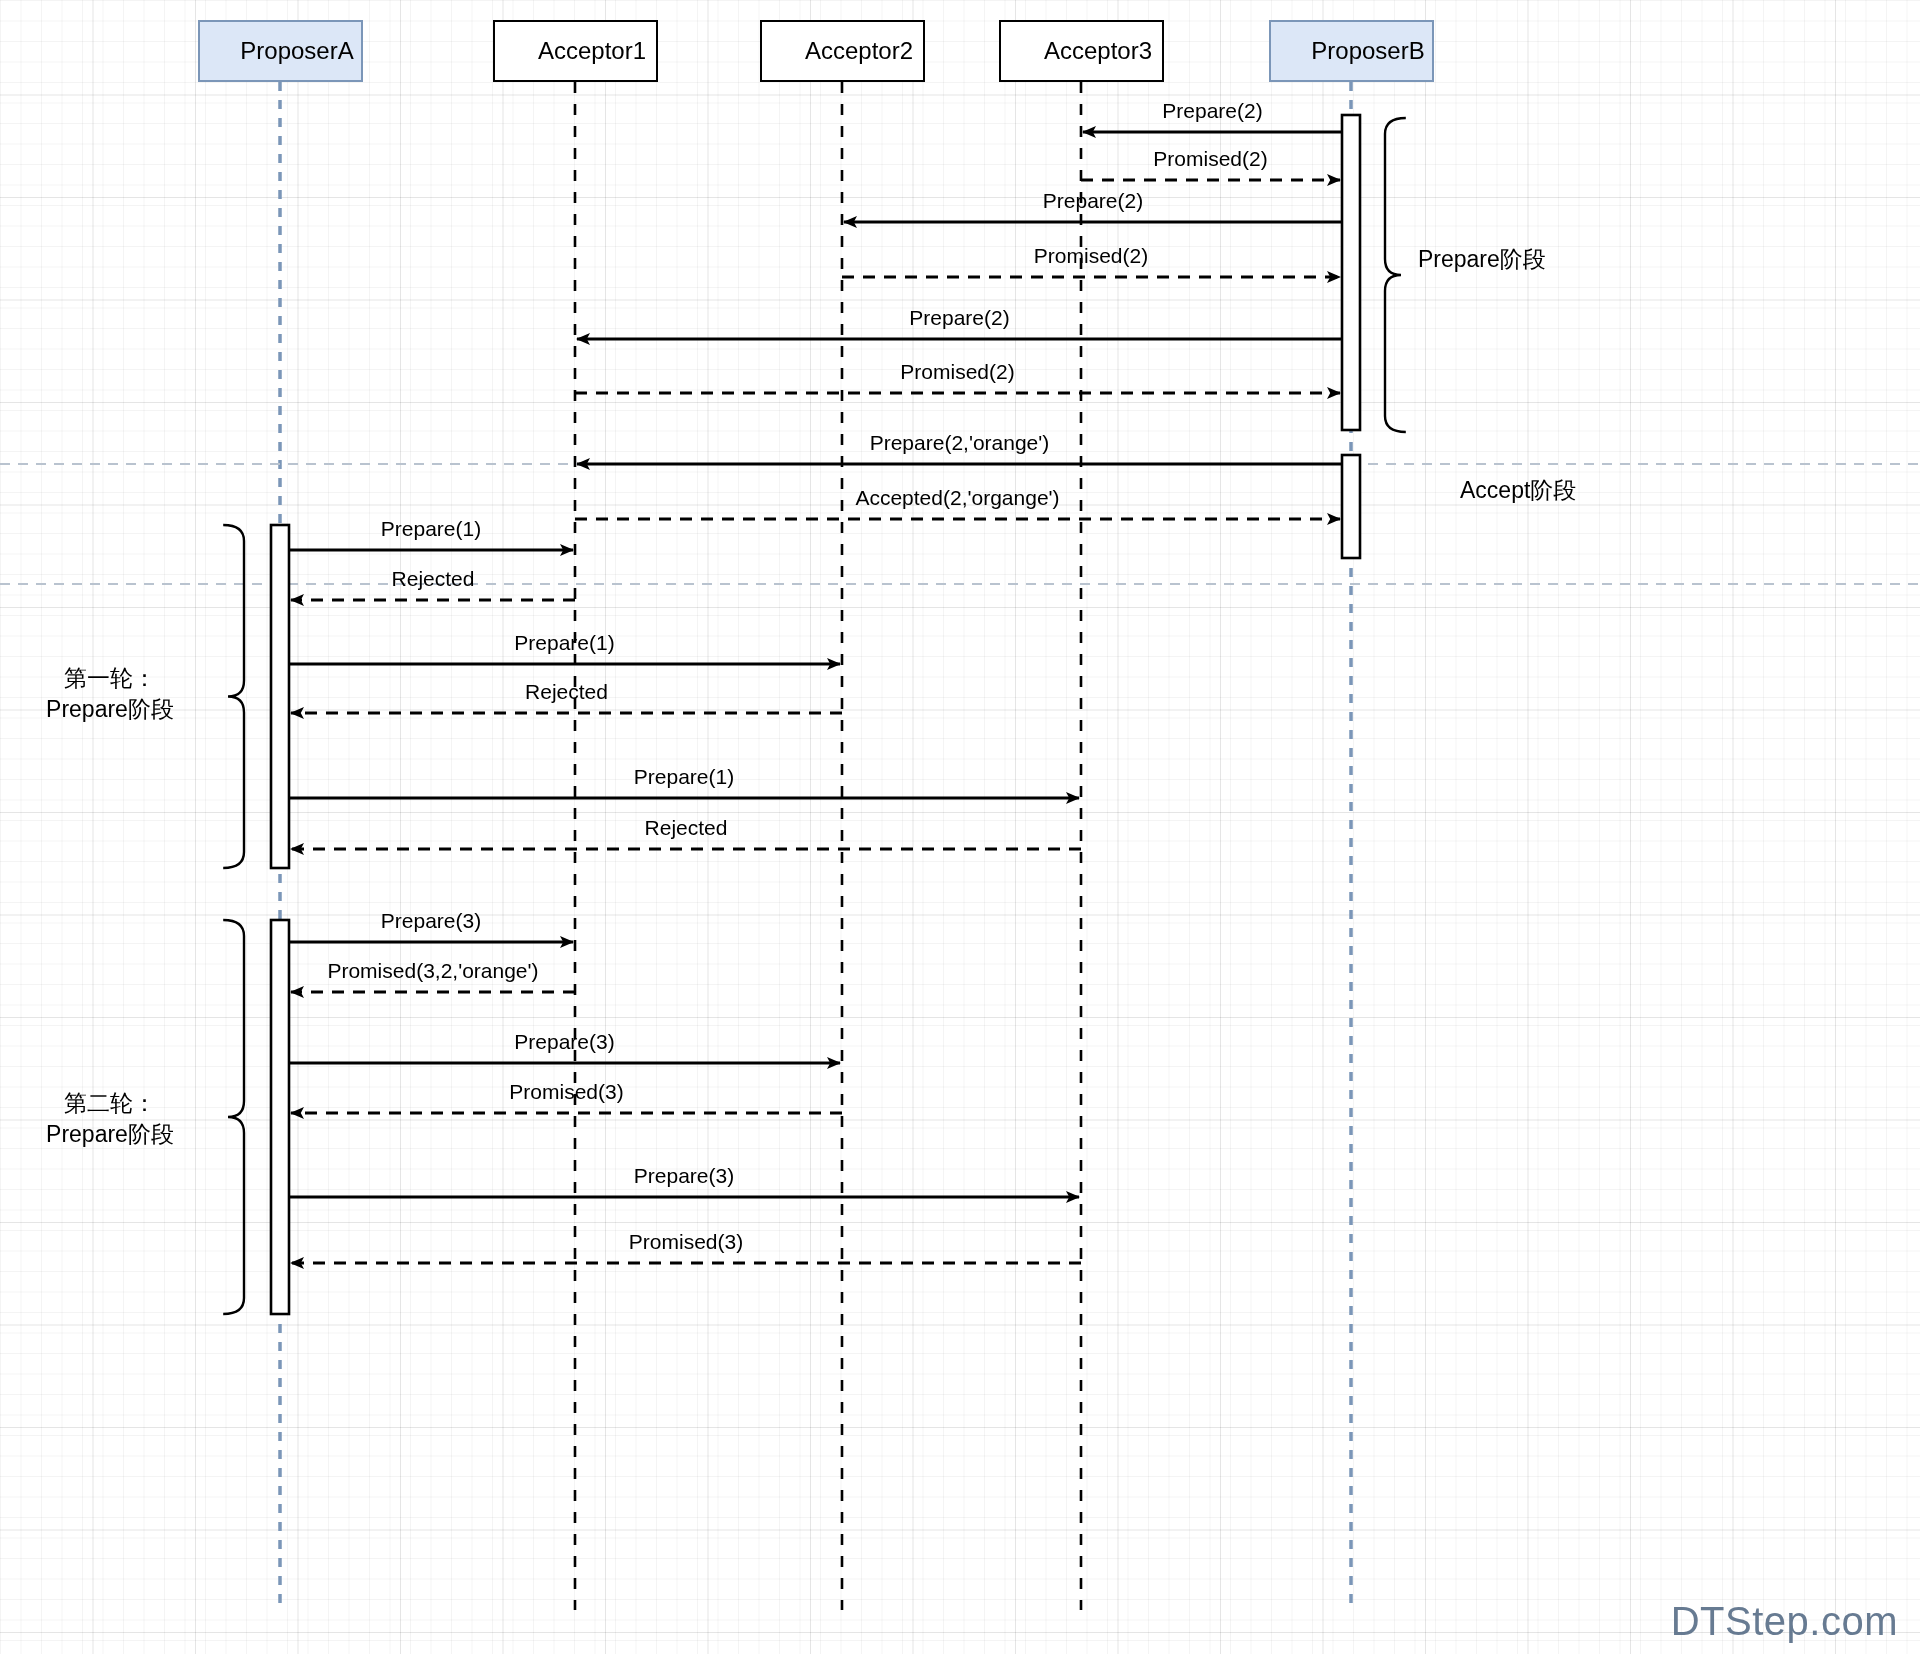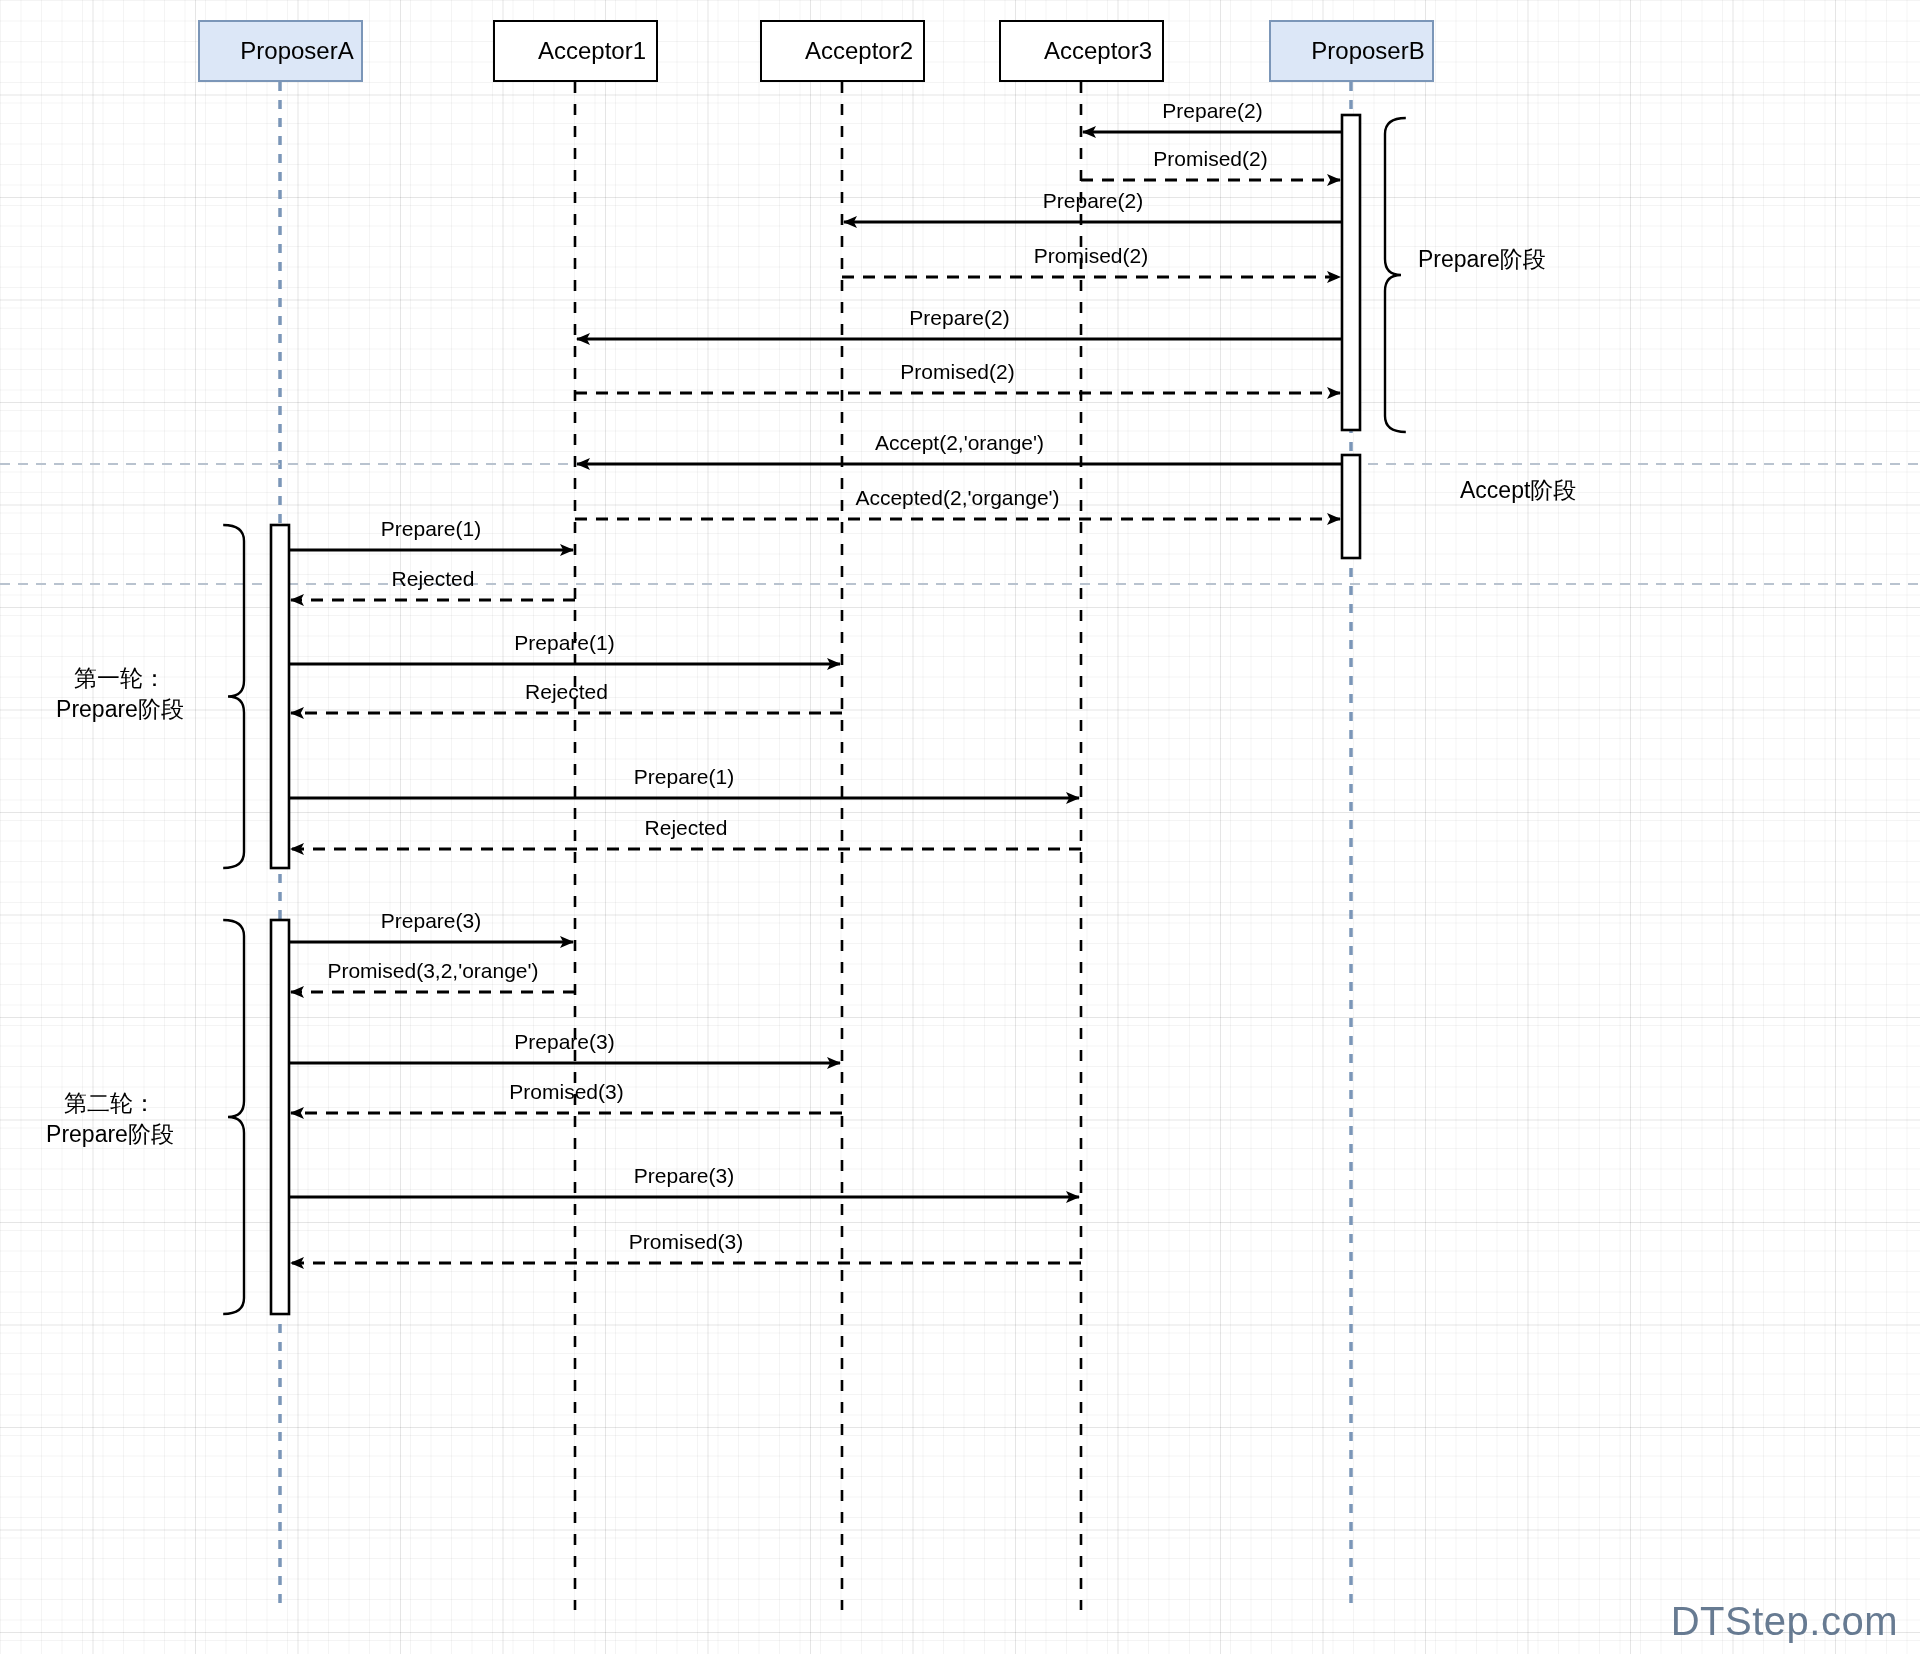--- a/index.html
+++ b/index.html
@@ -115,21 +115,21 @@
       </div>
     </div>
 
   <div id="labels">
       <div class="msg-label" style="left: 1212.5px; top: 99px;">Prepare(2)</div>
       <div class="msg-label" style="left: 1210.5px; top: 147px;">Promised(2)</div>
       <div class="msg-label" style="left: 1093px; top: 189px;">Prepare(2)</div>
       <div class="msg-label" style="left: 1091px; top: 244px;">Promised(2)</div>
       <div class="msg-label" style="left: 959.5px; top: 306px;">Prepare(2)</div>
       <div class="msg-label" style="left: 957.5px; top: 360px;">Promised(2)</div>
-      <div class="msg-label" style="left: 959.5px; top: 431px;">Accept(2,'orange')</div>
+      <div class="msg-label" style="left: 959.5px; top: 431px;">Prepare(2,'orange')</div>
       <div class="msg-label" style="left: 957.5px; top: 486px;">Accepted(2,'organge')</div>
       <div class="msg-label" style="left: 431px; top: 517px;">Prepare(1)</div>
       <div class="msg-label" style="left: 433px; top: 567px;">Rejected</div>
       <div class="msg-label" style="left: 564.5px; top: 631px;">Prepare(1)</div>
       <div class="msg-label" style="left: 566.5px; top: 680px;">Rejected</div>
       <div class="msg-label" style="left: 684px; top: 765px;">Prepare(1)</div>
       <div class="msg-label" style="left: 686px; top: 816px;">Rejected</div>
       <div class="msg-label" style="left: 431px; top: 909px;">Prepare(3)</div>
       <div class="msg-label" style="left: 433px; top: 959px;">Promised(3,2,'orange')</div>
       <div class="msg-label" style="left: 564.5px; top: 1030px;">Prepare(3)</div>
@@ -137,20 +137,20 @@
       <div class="msg-label" style="left: 684px; top: 1164px;">Prepare(3)</div>
       <div class="msg-label" style="left: 686px; top: 1230px;">Promised(3)</div>
     </div>
 
   <div id="phases">
       <div class="phase-label" style="left: 1418px; top: 244px;">Prepare阶段</div>
       <div class="phase-label" style="left: 1460px; top: 475px;">Accept阶段</div>
     </div>
 
   <div id="rounds">
-      <div class="round-label" style="left: 10px; top: 663px; width: 220px; text-align: center;">第一轮：
+      <div class="round-label" style="left: 0px; top: 663px; width: 220px; text-align: center;">第一轮：
 Prepare阶段</div>
       <div class="round-label" style="left: 0px; top: 1088px; width: 220px;">第二轮：
 Prepare阶段</div>
     </div>
 
   <div class="watermark">DTStep.com</div>
 </div>
 
 </body></html>

